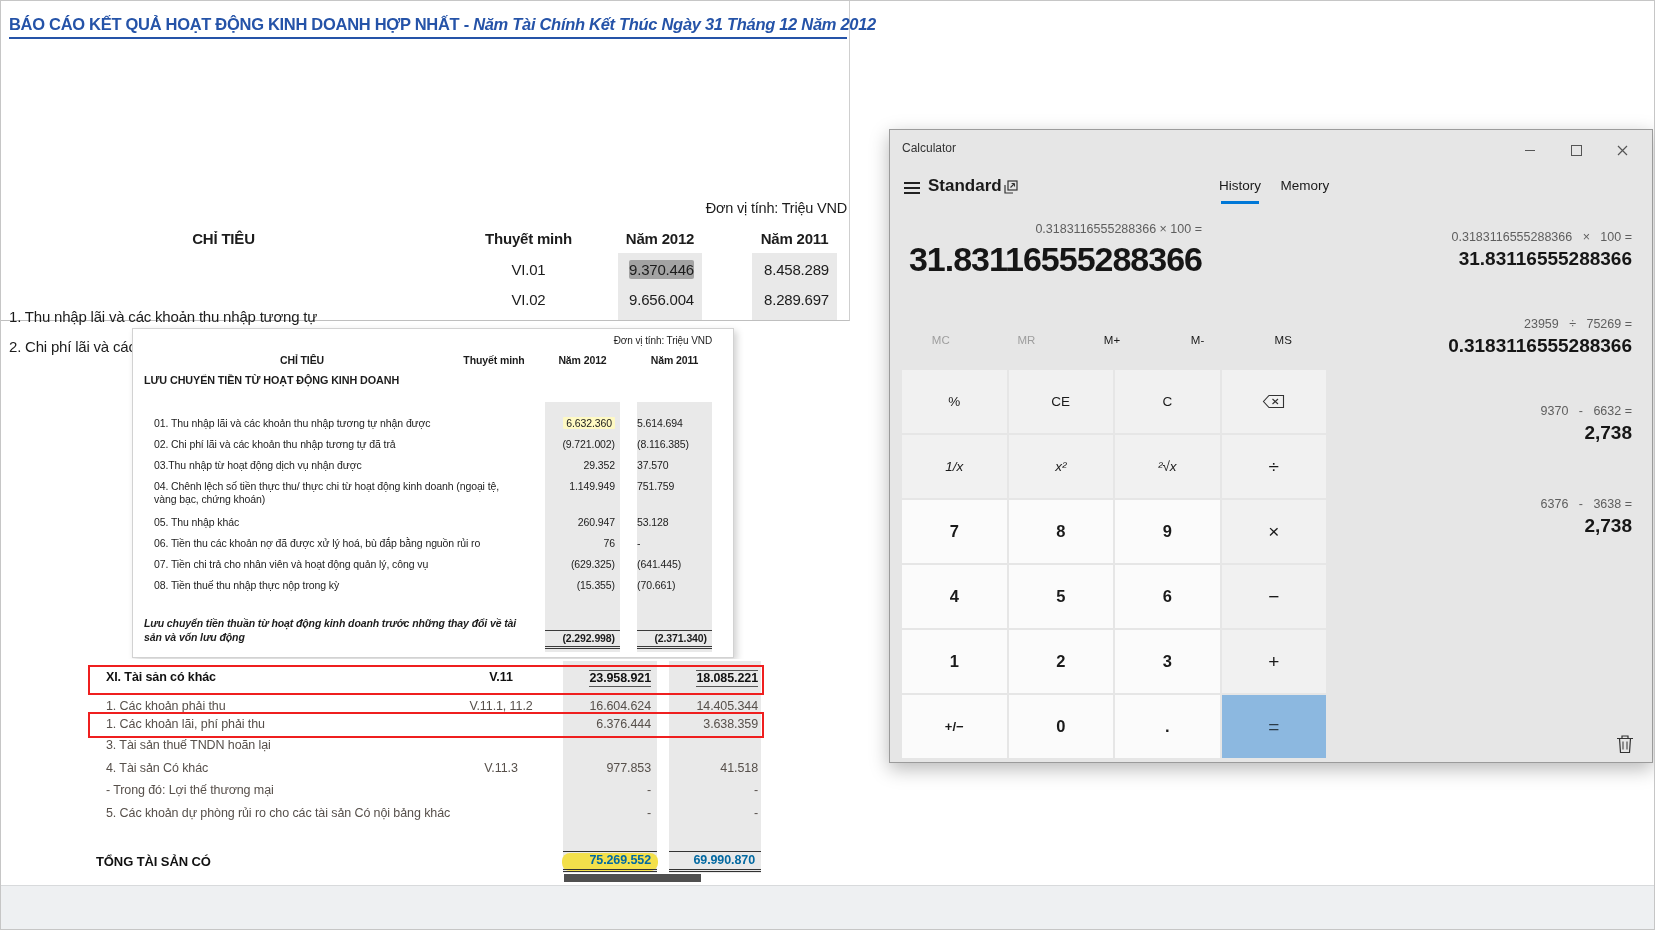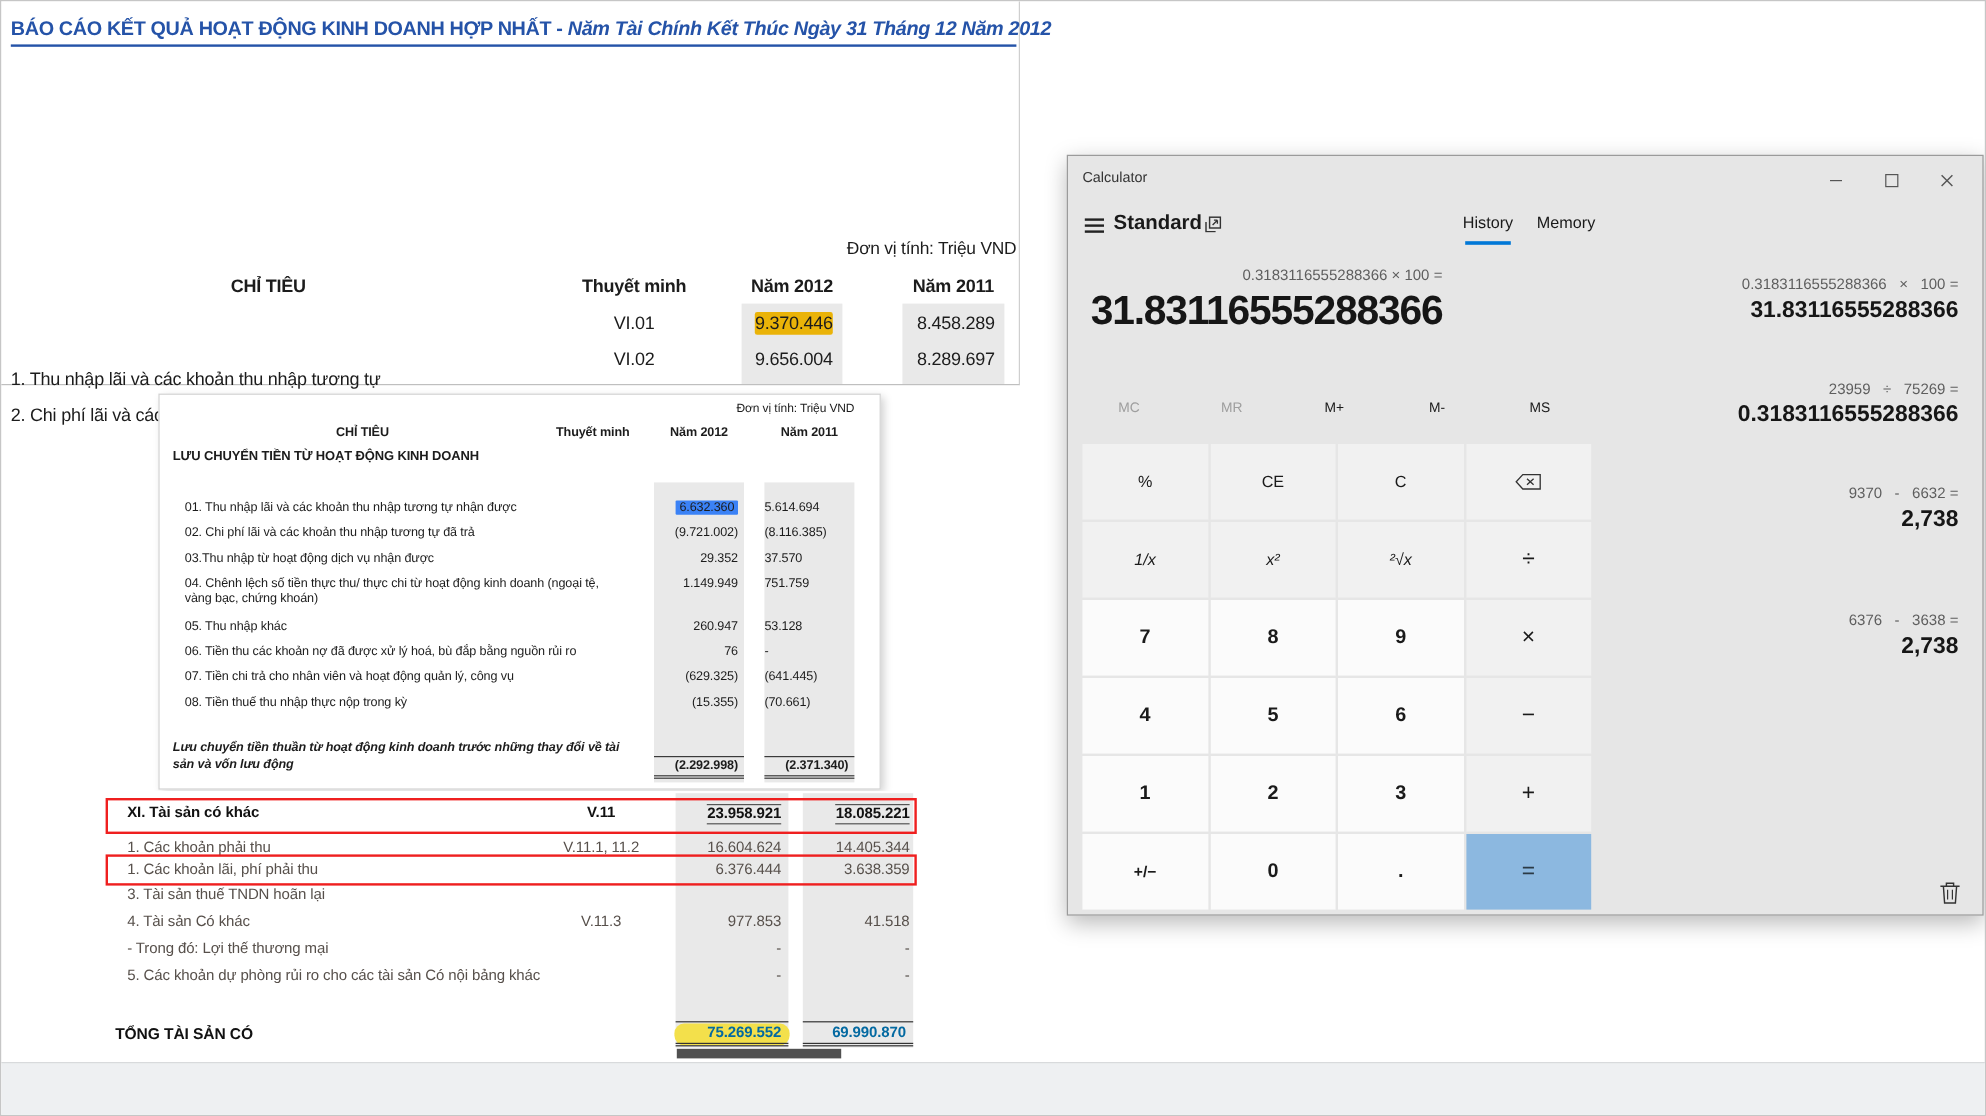--- a/index.html
+++ b/index.html
@@ -16,22 +16,22 @@
       font-size:15px;color:#1c1c1c;letter-spacing:-0.2px;}
   .t1 .unit{top:199px;right:2px;font-size:14.5px;}
   .t1 .band{top:252px;height:67px;background:#e9e9e9;}
   .t1 .hdr{top:229px;font-weight:bold;text-align:center;}
   .t1row{left:0;width:848px;height:22px;}
   .t1 .lbl{left:8px;top:0;margin-top:47px;}
   .t1 .note{left:445px;width:165px;text-align:center;top:0;}
   .t1 .v12{left:617px;width:76px;text-align:right;top:0;}
   .t1 .v11{left:751px;width:77px;text-align:right;top:0;}
 
-  .hl{background:#eab308;padding:1px 0;border-radius:2px;}
-  .hl-sm{background:#3b82f6;padding:0 3px;border-radius:1px;}
+  .hl{background:#a3a3a3;padding:1px 0;border-radius:2px;}
+  .hl-sm{background:#fef9c3;padding:0 3px;border-radius:1px;}
 
   .t2{left:131px;top:327px;width:600px;height:328px;background:#fff;border:1px solid #d2d2d2;
       box-shadow:3px 3px 7px rgba(0,0,0,.18);font-size:10.5px;color:#1c1c1c;letter-spacing:-0.1px;}
   .t2 .unit{top:6px;right:21px;font-size:10px;}
   .t2 .hdr{top:25px;font-weight:bold;text-align:center;}
   .t2 .band{top:73px;height:250px;background:#e9e9e9;}
   .t2 .section{left:11px;top:45px;font-weight:bold;font-size:10.8px;}
   .t2row{left:0;width:598px;}
   .t2 .lbl{left:21px;top:0;width:368px;line-height:13px;}
   .t2 .v12{left:412px;width:70px;text-align:right;top:0;}
@@ -315,21 +315,21 @@
       <div class="hres">31.83116555288366</div>
     </div>
     <div class="abs hist-entry" style="top:187px;">
       <div class="hexpr">23959   ÷   75269 =</div>
       <div class="hres">0.3183116555288366</div>
     </div>
     <div class="abs hist-entry" style="top:274px;">
       <div class="hexpr">9370   -   6632 =</div>
       <div class="hres">2,738</div>
     </div>
-    <div class="abs hist-entry" style="top:380px;">
+    <div class="abs hist-entry" style="top:367px;">
       <div class="hexpr">6376   -   3638 =</div>
       <div class="hres">2,738</div>
     </div>
 
     <div class="abs" style="left:726px;top:604px;">
       <svg width="18" height="20" viewBox="0 0 18 20">
         <path d="M1 4.5 L17 4.5 M6 4.5 L6 2 L12 2 L12 4.5" stroke="#333" stroke-width="1.2" fill="none"></path>
         <path d="M3.5 4.5 L4.5 18.5 L13.5 18.5 L14.5 4.5" stroke="#333" stroke-width="1.2" fill="none"></path>
         <path d="M7 7.5 L7 15.5 M11 7.5 L11 15.5" stroke="#333" stroke-width="1" fill="none"></path>
       </svg>

